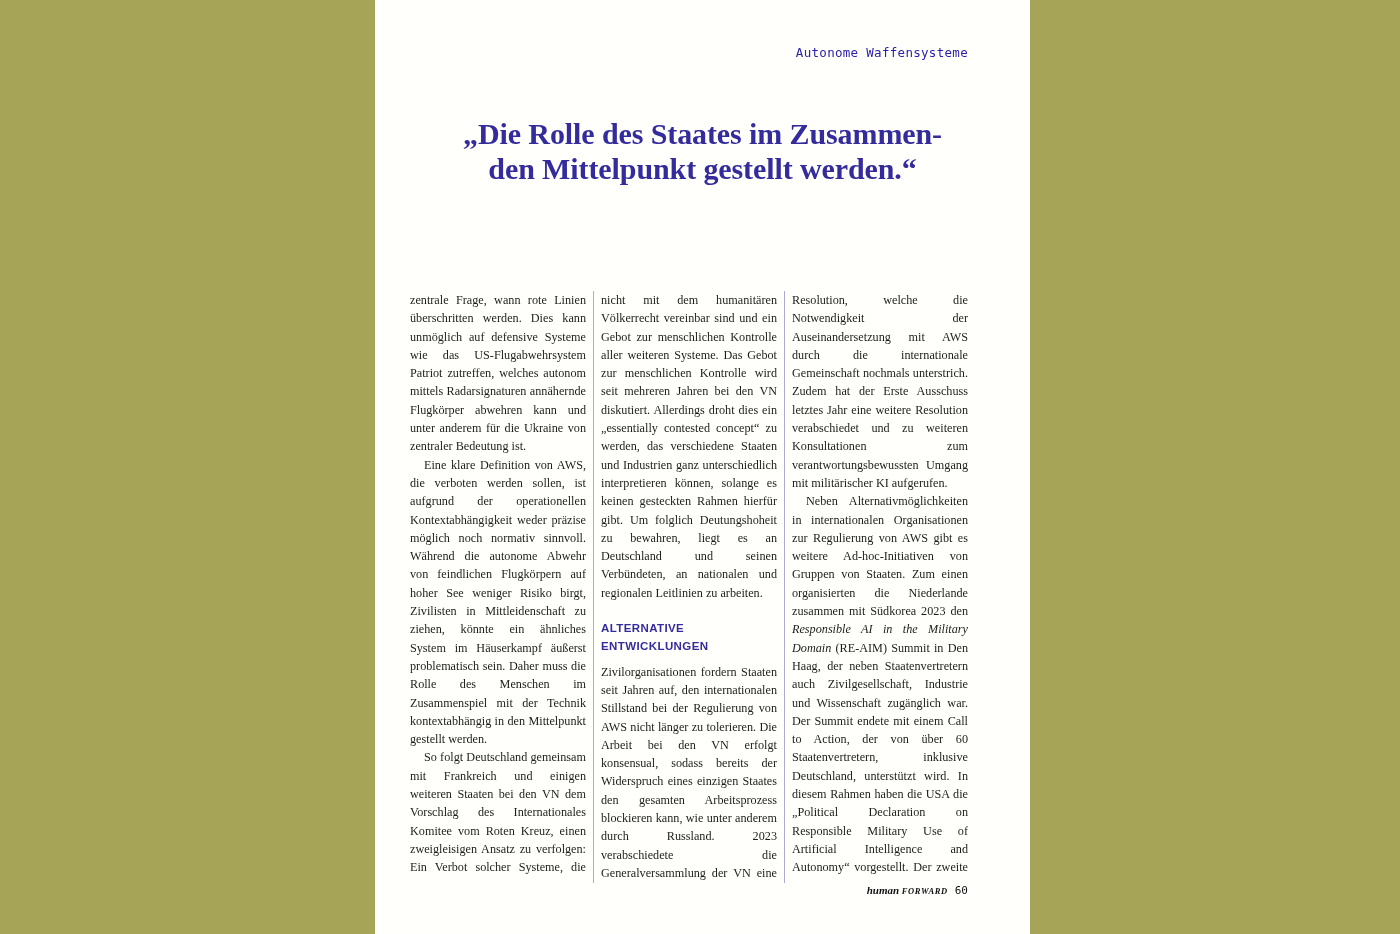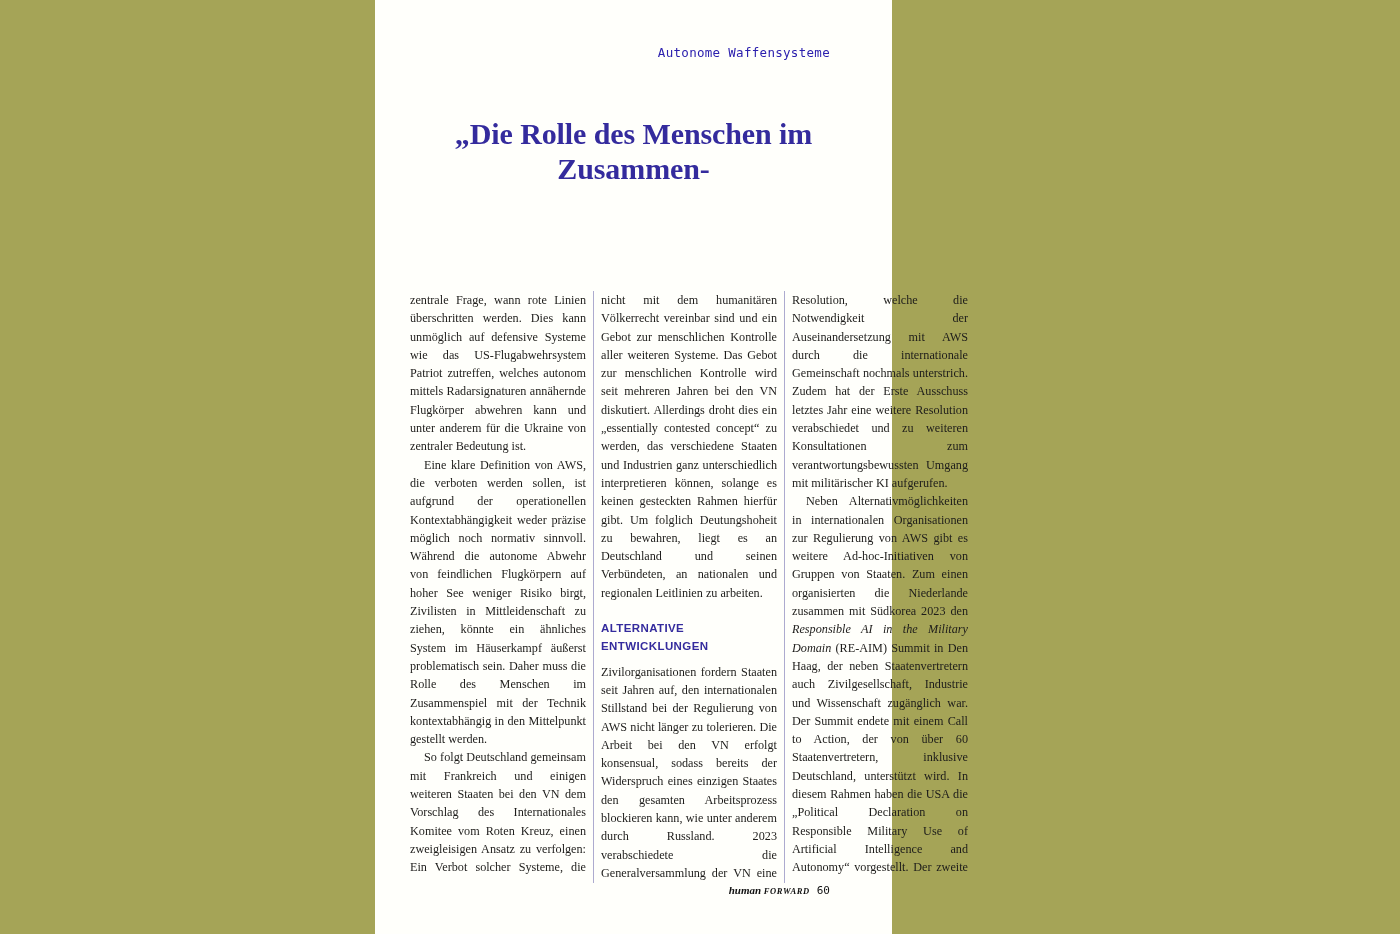--- a/index.html
+++ b/index.html
@@ -7,21 +7,21 @@
     --page:#fffffb;
     --accent:#342b9d;
     --kicker:#2c20ae;
     --body_text:#1d1c1a;
     --column_rule:#adabcf;
   }
   *{margin:0;padding:0;box-sizing:border-box;}
   html,body{width:1400px;height:934px;overflow:hidden;}
   body{background:var(--background);font-family:"Liberation Serif",serif;position:relative;}
   .page{
-    position:absolute;left:375px;top:0;width:517px;height:934px;
+    position:absolute;left:375px;top:0;width:655px;height:934px;
     background:var(--page);
   }
   .kicker{
     position:absolute;top:45px;right:62px;
     font-family:"DejaVu Sans Mono",monospace;
     font-size:12.5px;letter-spacing:.3px;color:var(--kicker);
   }
   .headline{
     position:absolute;top:116px;left:0;width:100%;
     text-align:center;font-family:"Liberation Serif",serif;
@@ -60,21 +60,22 @@
   .f-num{font-family:"DejaVu Sans Mono",monospace;font-size:11px;margin-left:7px;}
 </style>
 </head>
 <body>
 
 <div class="page">
 
   <div class="kicker">Autonome Waffensysteme</div>
 
   <h1 class="headline">
-    <span class="hl-line">„Die Rolle des Menschen im Zusammen-</span>
+    <span class="hl-line">„Die Rolle des Staates im Zusammen-</span>
+    <span class="hl-line">den Mittelpunkt gestellt werden.“</span>
   </h1>
 
 
   <div class="body-columns" lang="de">
     <p class="para">zentrale Frage, wann rote Linien überschritten werden. Dies kann unmöglich auf defensive Systeme wie das US-Flugabwehrsystem Patriot zutreffen, welches autonom mittels Radarsignaturen annähernde Flugkörper abwehren kann und unter anderem für die Ukraine von zentraler Bedeutung ist.</p>
     <p class="para indent">Eine klare Definition von AWS, die verboten werden sollen, ist aufgrund der operationellen Kontextabhängigkeit weder präzise möglich noch normativ sinnvoll. Während die autonome Abwehr von feindlichen Flugkörpern auf hoher See weniger Risiko birgt, Zivilisten in Mittleidenschaft zu ziehen, könnte ein ähnliches System im Häuserkampf äußerst problematisch sein. Daher muss die Rolle des Menschen im Zusammenspiel mit der Technik kontextabhängig in den Mittelpunkt gestellt werden.</p>
     <p class="para indent">So folgt Deutschland gemeinsam mit Frankreich und einigen weiteren Staaten bei den VN dem Vorschlag des Internationales Komitee vom Roten Kreuz, einen zweigleisigen Ansatz zu verfolgen: Ein Verbot solcher Systeme, die nicht mit dem humanitären Völkerrecht vereinbar sind und ein Gebot zur menschlichen Kontrolle aller weiteren Systeme. Das Gebot zur menschlichen Kontrolle wird seit mehreren Jahren bei den VN diskutiert. Allerdings droht dies ein „essentially contested concept“ zu werden, das verschiedene Staaten und Industrien ganz unterschiedlich interpretieren können, solange es keinen gesteckten Rahmen hierfür gibt. Um folglich Deutungshoheit zu bewahren, liegt es an Deutschland und seinen Verbündeten, an nationalen und regionalen Leitlinien zu arbeiten.</p>
     <h2 class="section-heading">ALTERNATIVE ENTWICKLUNGEN</h2>
     <p class="para">Zivilorganisationen fordern Staaten seit Jahren auf, den internationalen Stillstand bei der Regulierung von AWS nicht länger zu tolerieren. Die Arbeit bei den VN erfolgt konsensual, sodass bereits der Widerspruch eines einzigen Staates den gesamten Arbeitsprozess blockieren kann, wie unter anderem durch Russland. 2023 verabschiedete die Generalversammlung der VN eine Resolution, welche die Notwendigkeit der Auseinandersetzung mit AWS durch die internationale Gemeinschaft nochmals unterstrich. Zudem hat der Erste Ausschuss letztes Jahr eine weitere Resolution verabschiedet und zu weiteren Konsultationen zum verantwortungsbewussten Umgang mit militärischer KI aufgerufen.</p>
     <p class="para indent"><span>Neben Alternativmöglichkeiten in internationalen Organisationen zur Regulierung von AWS gibt es weitere Ad-hoc-Initiativen von Gruppen von Staaten. Zum einen organisierten die Niederlande zusammen mit Südkorea 2023 den </span><em>Responsible AI in the Military Domain</em><span> (RE-AIM) Summit in Den Haag, der neben Staatenvertretern auch Zivilgesellschaft, Industrie und Wissenschaft zugänglich war. Der Summit endete mit einem Call to Action, der von über 60 Staatenvertretern, inklusive Deutschland, unterstützt wird. In diesem Rahmen haben die USA die „Political Declaration on Responsible Military Use of Artificial Intelligence and Autonomy“ vorgestellt. Der zweite RE-AIM-Summit fand mit über 90 Staaten 2024 in Südkorea statt. Auch hier endete der Summit mit einem von 60 Staaten unterstützen „Blueprint for Action“ über den verantwortungsbewussten Einsatz von KI. Auch dieses Dokument ist rechtlich nicht bindend und erhielt – anders als 2023 in Den Haag – keine Unterstützung durch China.</span></p>

